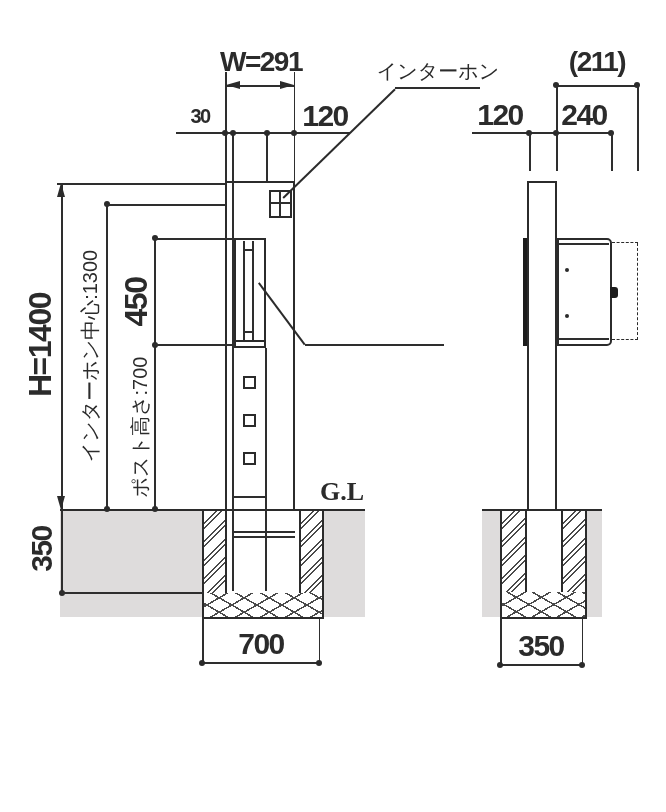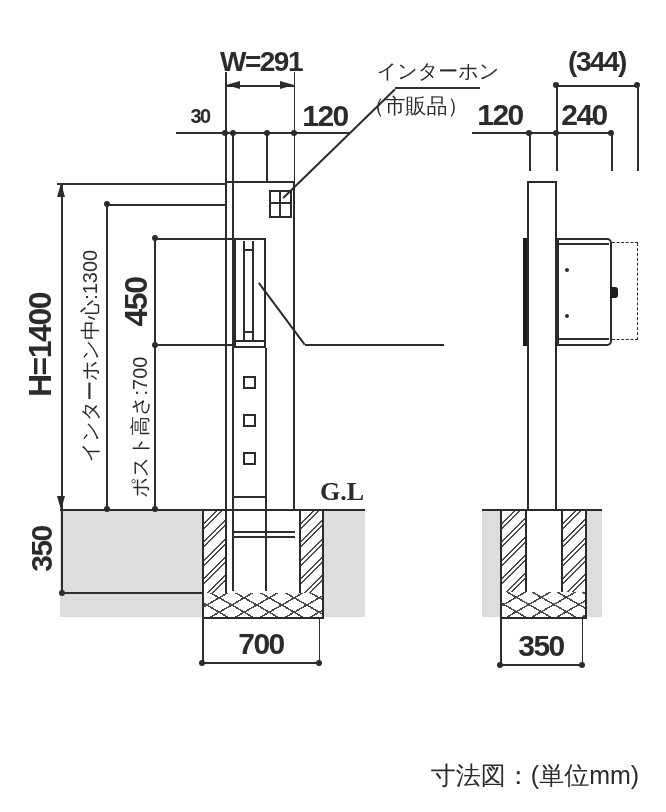--- a/index.html
+++ b/index.html
@@ -149,30 +149,28 @@
 
   <div class="lead" style="left:283px;top:197px;width:156px;transform:rotate(-44.2deg);"></div>
   <div class="ln thin" style="left:395px;top:87px;width:85px;height:1.5px;"></div>
   <div class="lead" style="left:259px;top:282px;width:77px;transform:rotate(53.4deg);"></div>
   <div class="ln thin" style="left:305px;top:344px;width:139px;height:1.5px;"></div>
 
   <div class="t ctr num" style="left:261px;top:62px;font-size:28px;">W=291</div>
   <div class="t ctr num" style="left:200px;top:116px;font-size:20px;">30</div>
   <div class="t ctr num" style="left:325px;top:116px;font-size:30px;">120</div>
   <div class="t ctr jp" style="left:438px;top:71px;font-size:20px;">インターホン</div>
-  <div class="t ctr jp" style="left:416px;top:105px;font-size:21px;">（市販品）</div>
-  <div class="t ctr num" style="left:597px;top:62px;font-size:28px;">(344)</div>
+  <div class="t ctr num" style="left:597px;top:62px;font-size:28px;">(211)</div>
   <div class="t ctr num" style="left:500px;top:115px;font-size:30px;">120</div>
   <div class="t ctr num" style="left:584px;top:115px;font-size:30px;">240</div>
 
   <div class="t rot num" style="left:40px;top:345px;font-size:32px;">H=1400</div>
   <div class="t rot jp" style="left:90px;top:356px;font-size:20px;">インターホン中心:1300</div>
   <div class="t rot num" style="left:136px;top:302px;font-size:32px;">450</div>
   <div class="t rot jp" style="left:140px;top:427px;font-size:20px;">ポスト高さ:700</div>
   <div class="t rot num" style="left:42px;top:549px;font-size:30px;">350</div>
 
   <div class="t ctr num" style="left:342px;top:492px;font-size:26px;letter-spacing:0;font-family:Liberation Serif, serif;">G.L</div>
 
   <div class="t ctr num" style="left:261px;top:644px;font-size:30px;">700</div>
   <div class="t ctr num" style="left:541px;top:646px;font-size:30px;">350</div>
 
-  <div class="t ctr jp" style="left:535px;top:775px;font-size:25px;">寸法図：(単位mm)</div>
 </div>
 
 </body></html>

